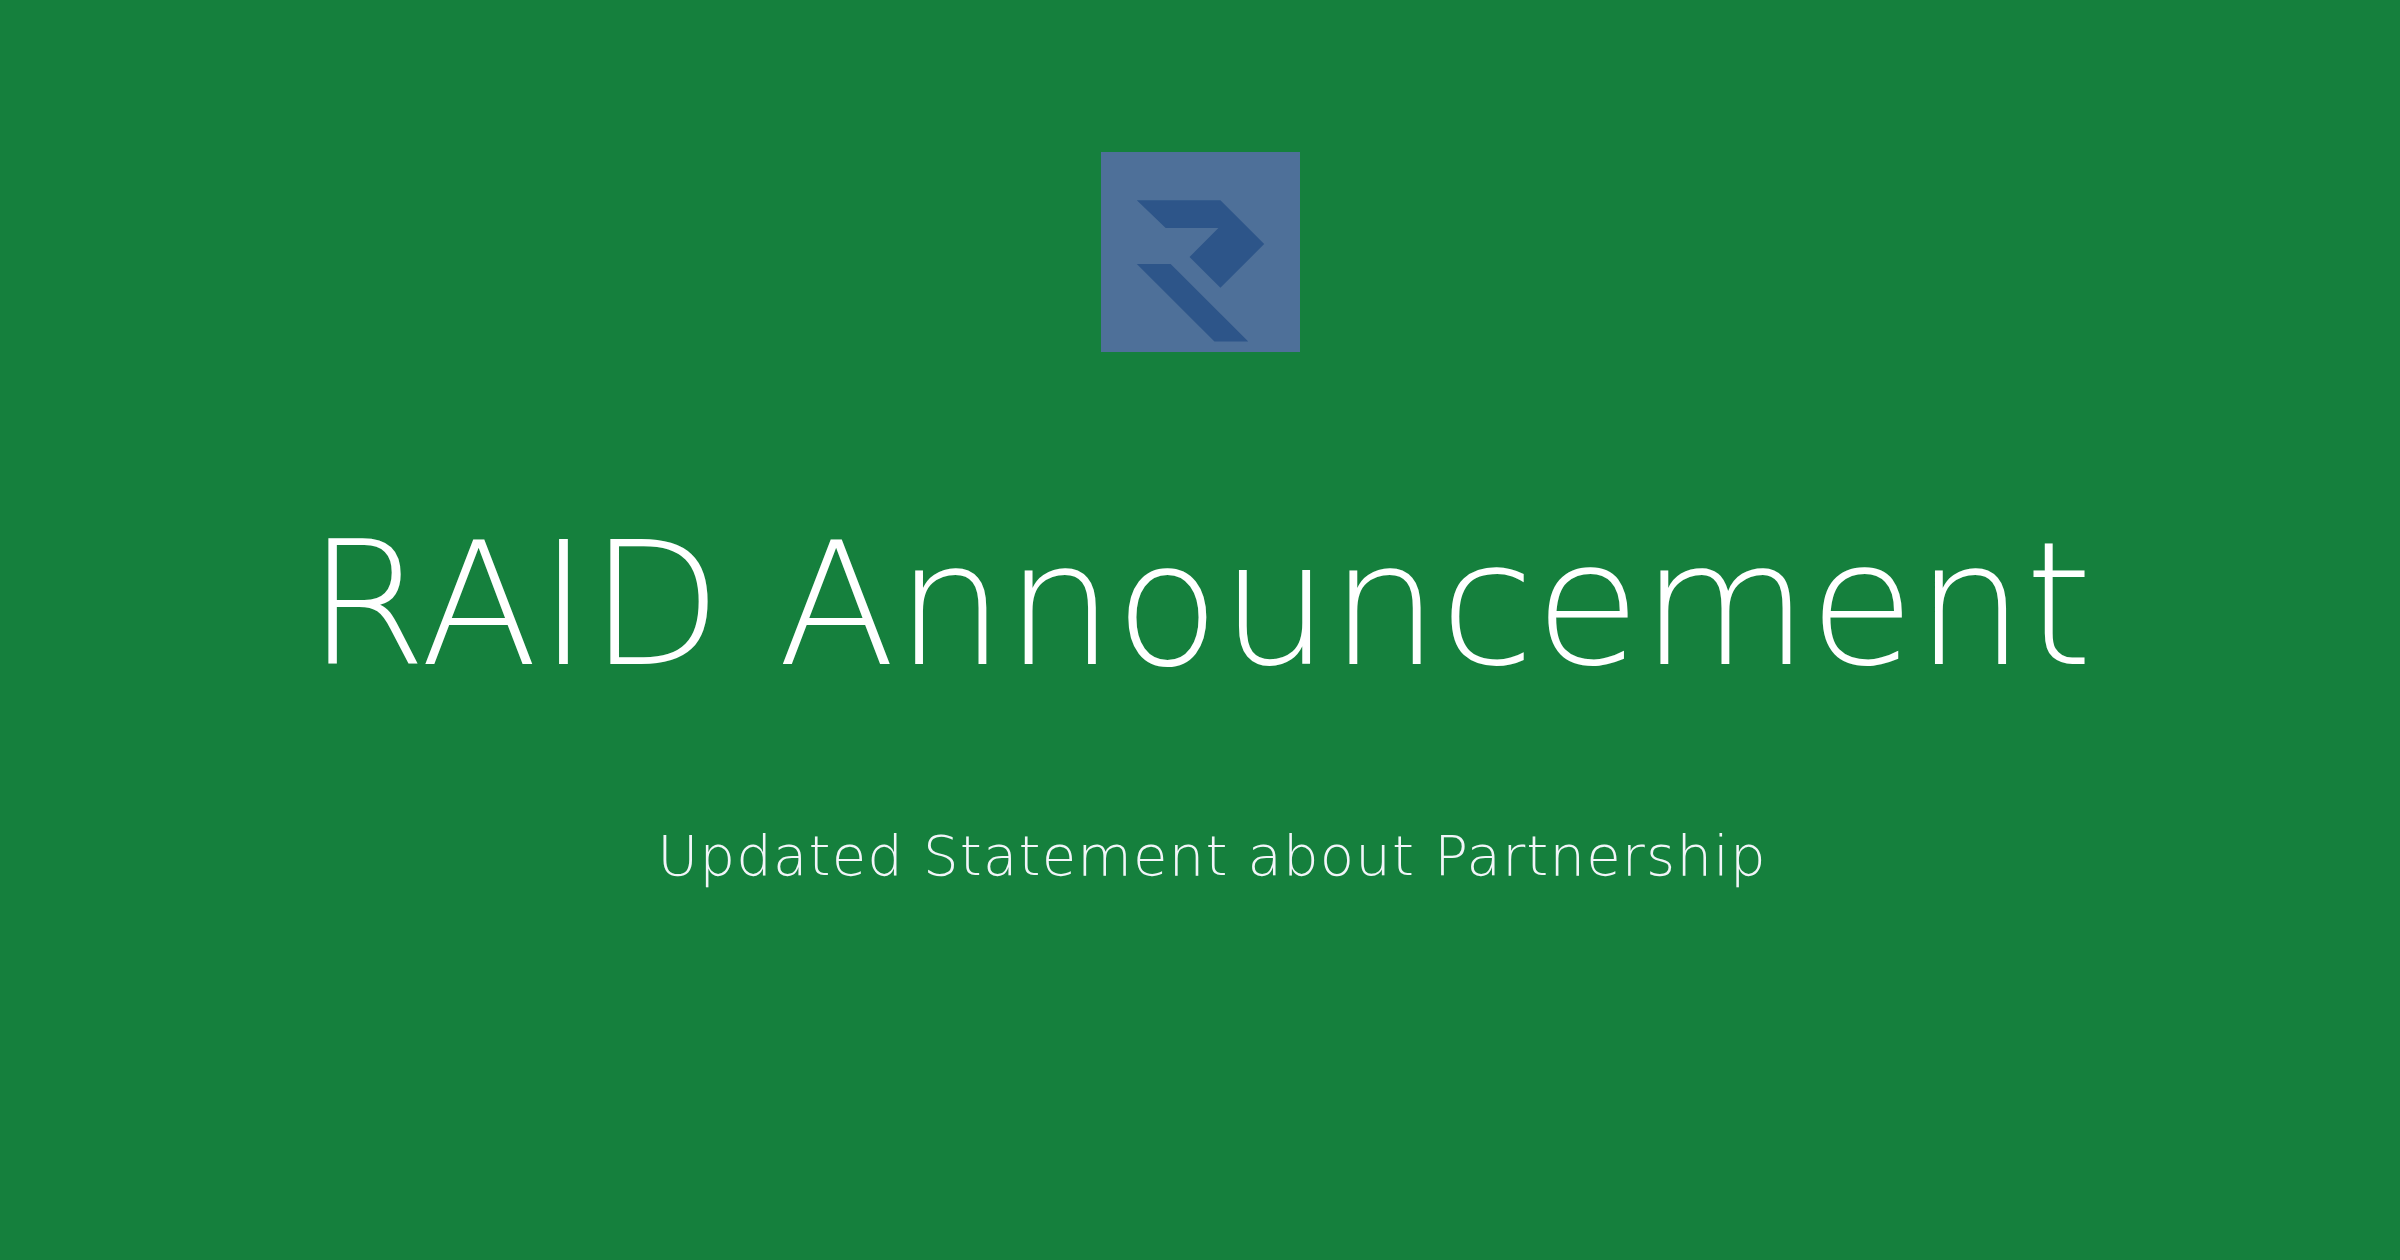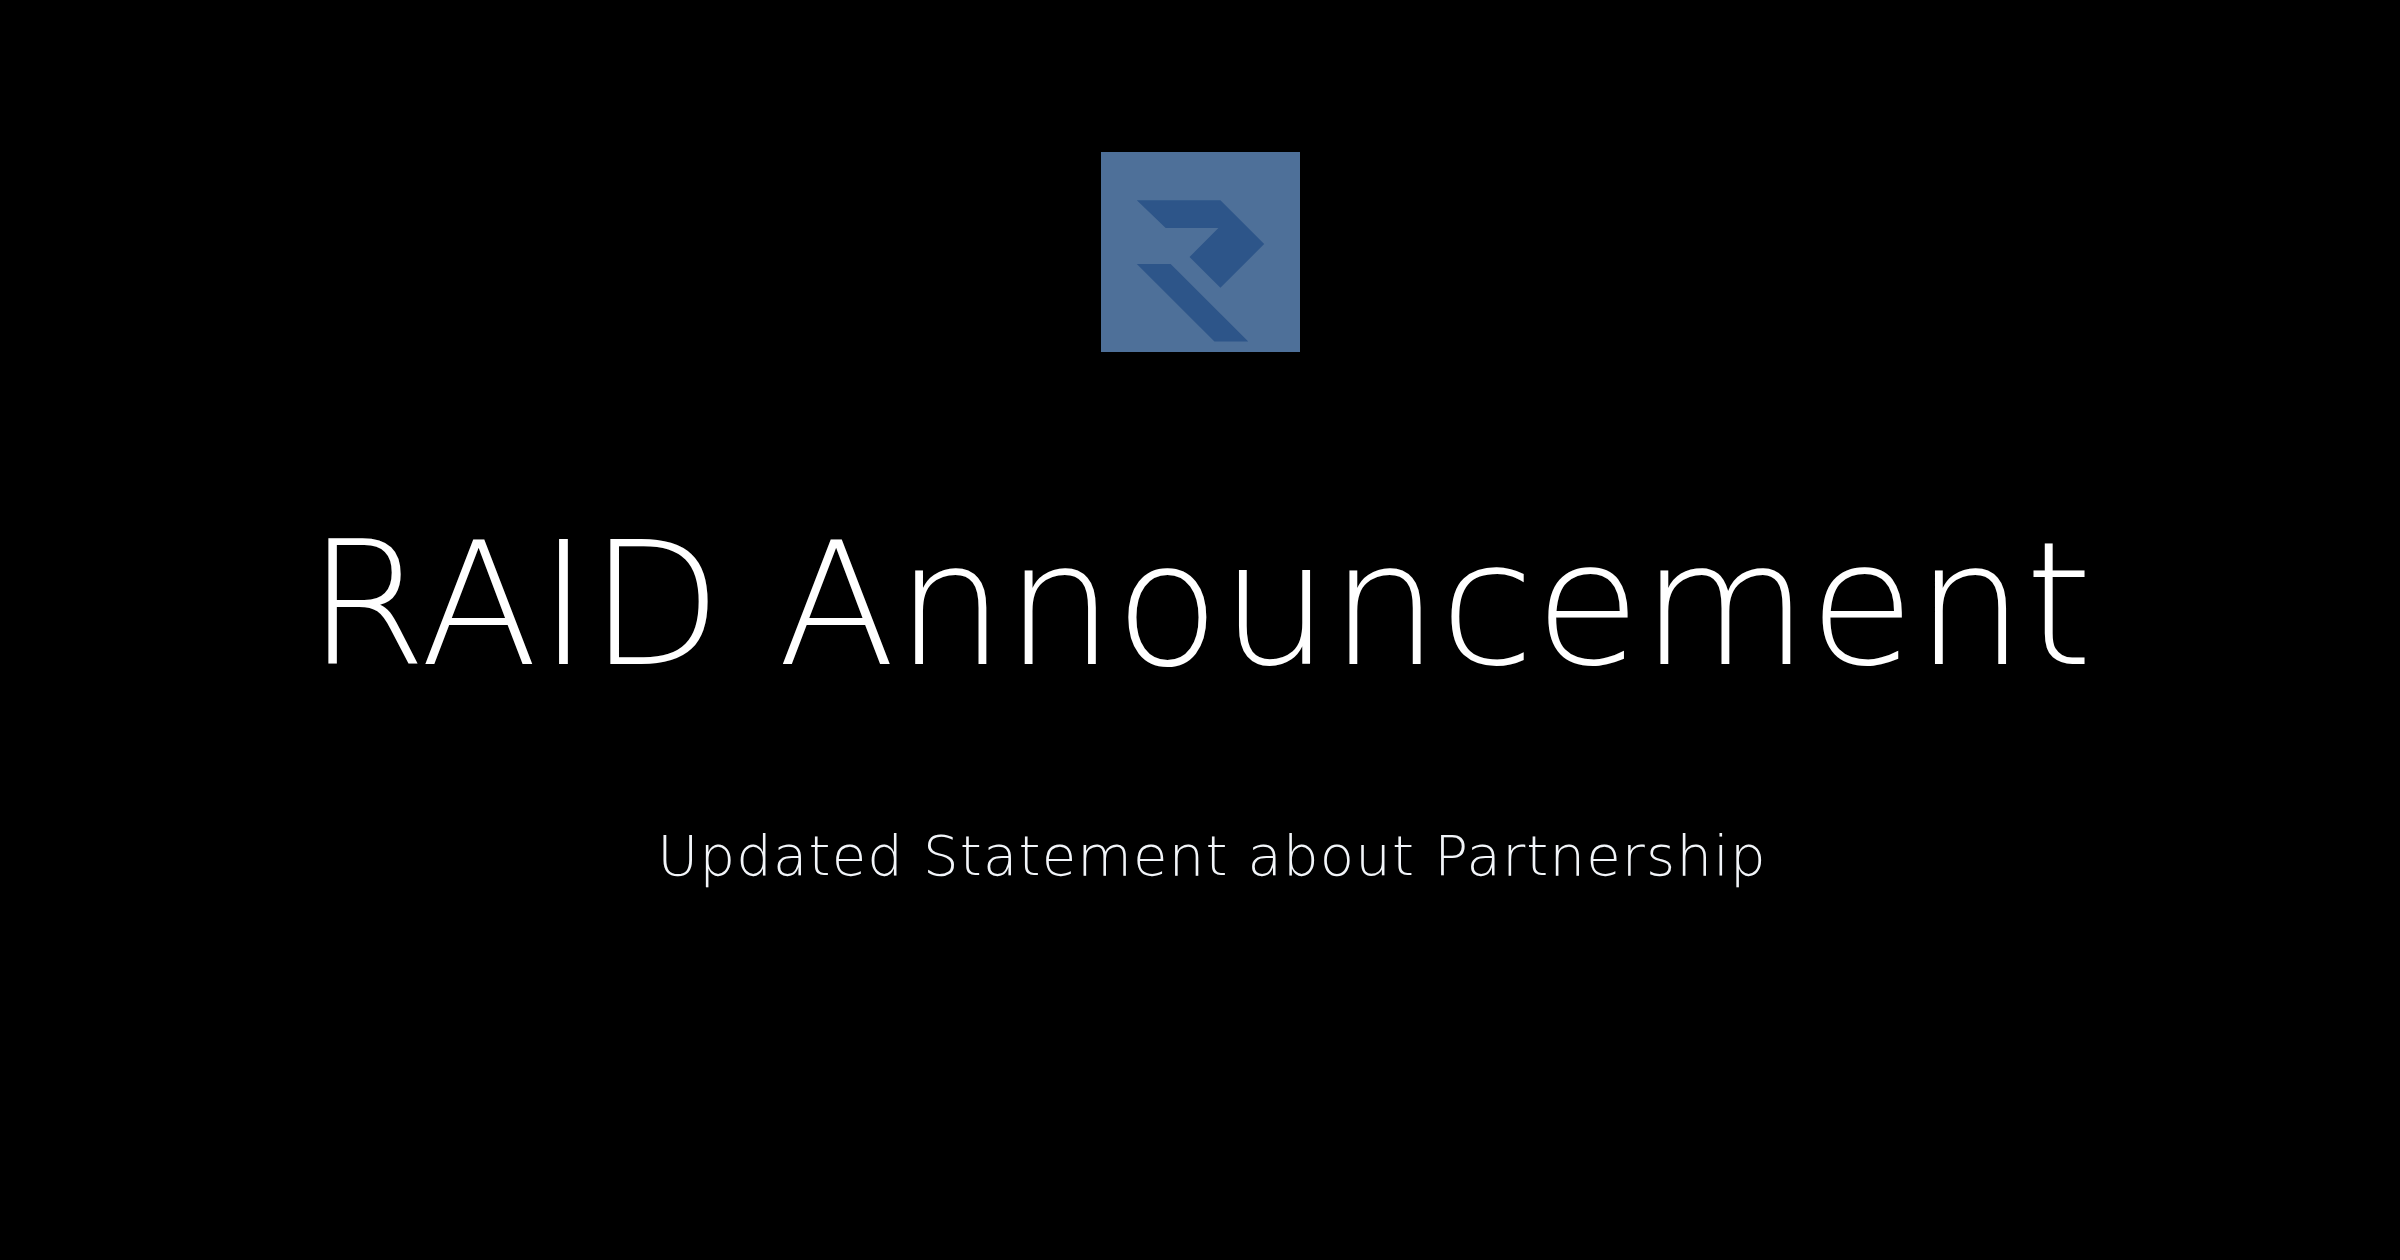--- a/index.html
+++ b/index.html
@@ -11,21 +11,21 @@
     width: 2400px;
     height: 1260px;
     overflow: hidden;
     font-family: "DejaVu Sans", "Liberation Sans", sans-serif;
   }
 
   #announcement-card {
     position: relative;
     width: 2400px;
     height: 1260px;
-    background: #000000;
+    background: #15803d;
     display: flex;
     flex-direction: column;
     align-items: center;
     box-sizing: border-box;
   }
 
   
   #brand-logo {
     position: absolute;
     left: 1101px;

